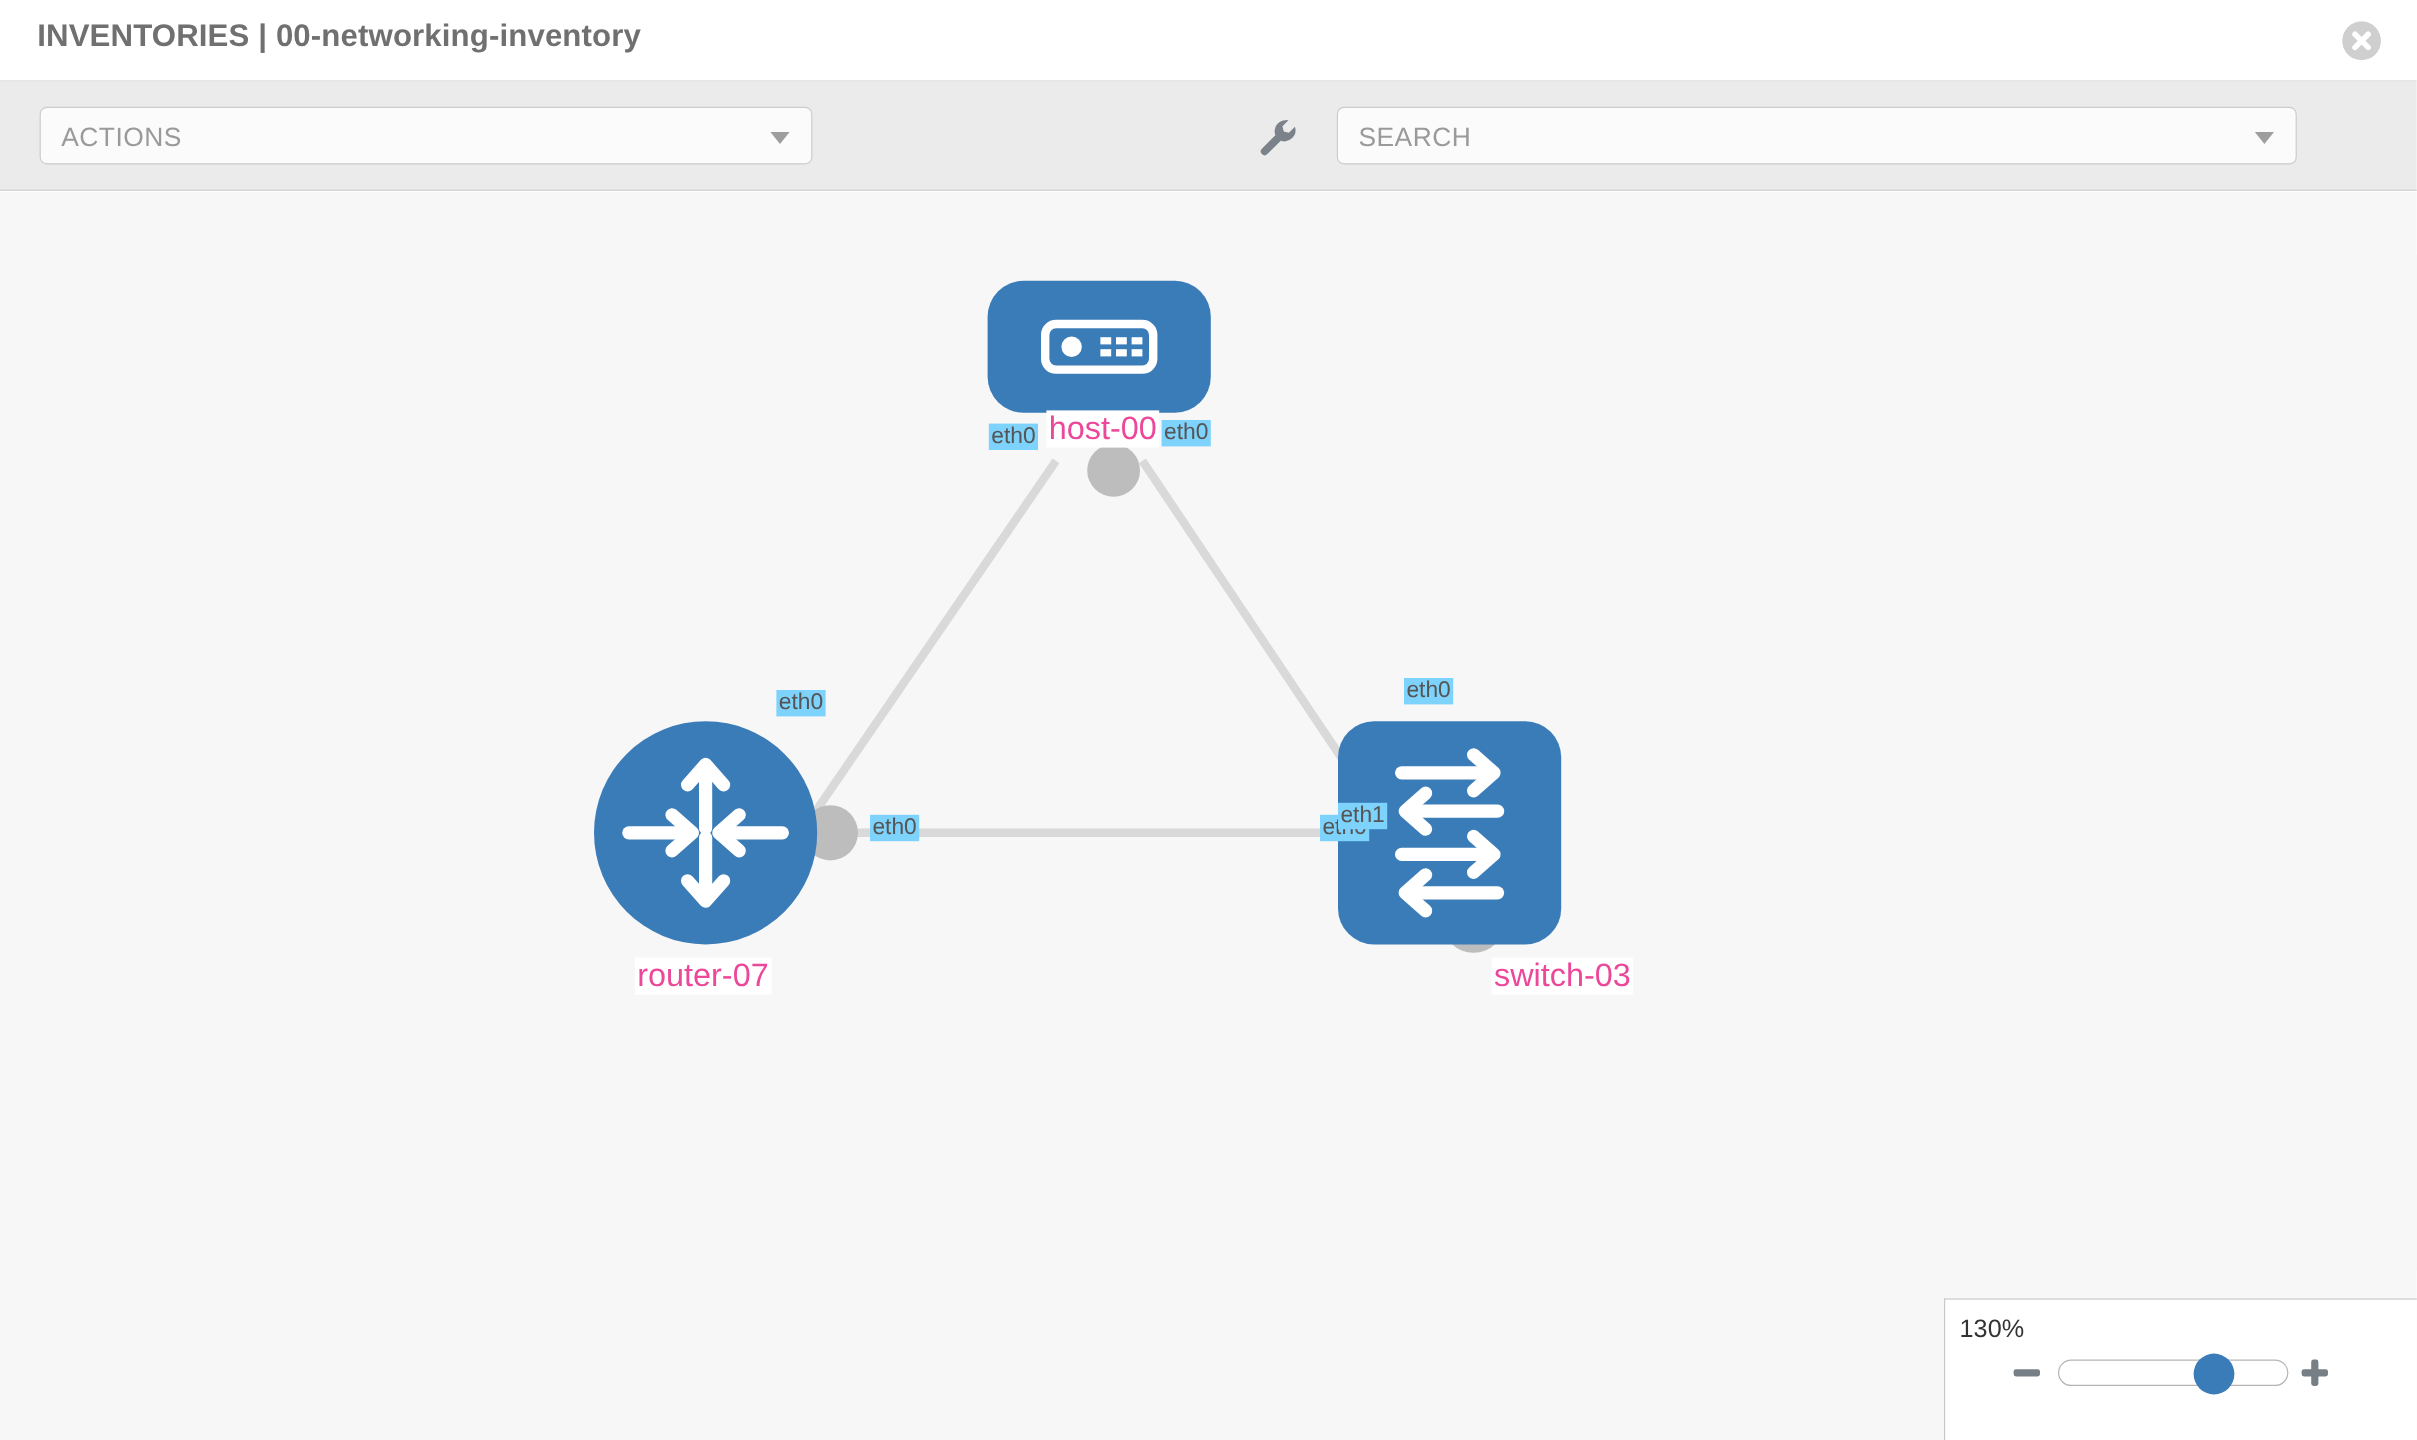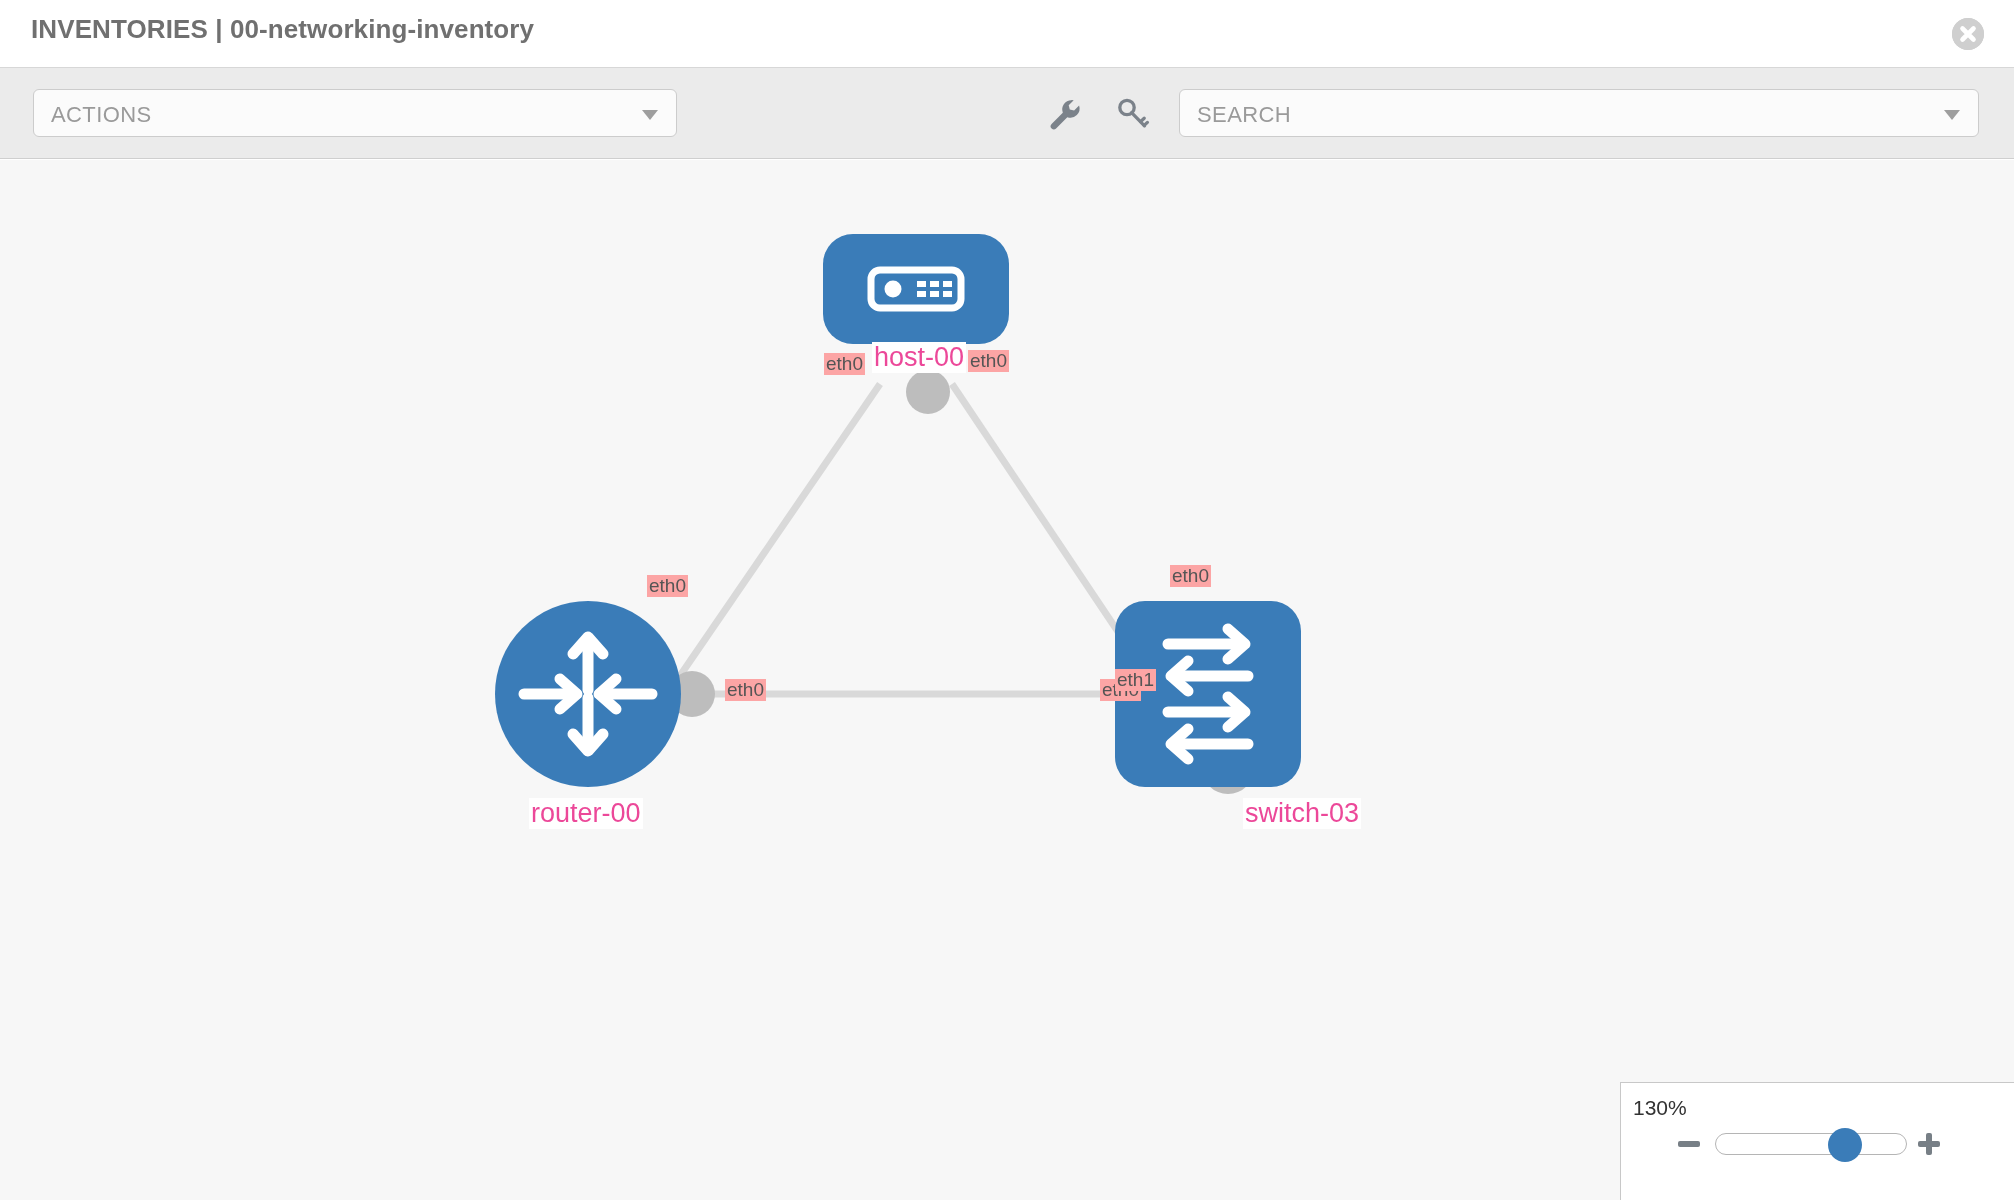--- a/index.html
+++ b/index.html
@@ -85,21 +85,21 @@
     top: 28px;
     width: 36px; height: 36px;
     cursor: pointer;
   }
   .tool-icon.wrench { left: 1046px; }
   .tool-icon.key    { left: 1114px; }
   .tool-icon svg { display: block; }
 
   .search-box {
     position: absolute;
-    left: 1179px; top: 21px;
+    left: 1114px; top: 21px;
     width: 800px; height: 48px;
     background: #fbfbfb;
     border: 1px solid #cccccc;
     border-radius: 6px;
     cursor: text;
   }
   .search-placeholder {
     position: absolute;
     left: 17px; top: 12px;
     font-size: 22px;
@@ -126,21 +126,21 @@
     position: absolute;
     background: #ffffff;
     color: #ec4899;
     font-size: 27px;
     white-space: nowrap;
     padding: 0 2px;
     line-height: 1.15;
   }
   .iface-label {
     position: absolute;
-    background: #fca5a5;
+    background: #7dd3fc;
     color: #555555;
     font-size: 19px;
     white-space: nowrap;
     padding: 0 2px;
     line-height: 1.15;
   }
 
   
   .zoom-panel {
     position: absolute;
@@ -309,21 +309,21 @@
           <path d="M1188 569 L1171 584 L1188 599"></path>
         </g>
       </g>
 
     </svg>
 
     <div class="iface-label" style="left:824px; top:193px;">eth0</div>
     <div class="node-label" style="left:872px; top:182px;">host-00</div>
     <div class="iface-label" style="left:968px; top:190px;">eth0</div>
 
-    <div class="node-label" style="left:529px; top:638px;">router-00</div>
+    <div class="node-label" style="left:529px; top:638px;">router-07</div>
 
     <div class="node-label" style="left:1243px; top:638px;">switch-03</div>
 
     <div class="iface-label" style="left:647px; top:415px;">eth0</div>
     <div class="iface-label" style="left:1170px; top:405px;">eth0</div>
 
     <div class="iface-label" style="left:725px; top:519px;">eth0</div>
 
     <div class="iface-label" style="left:1100px; top:519px; z-index:1;">eth0</div>
     <div class="iface-label" style="left:1115px; top:509px; z-index:2;">eth1</div>

